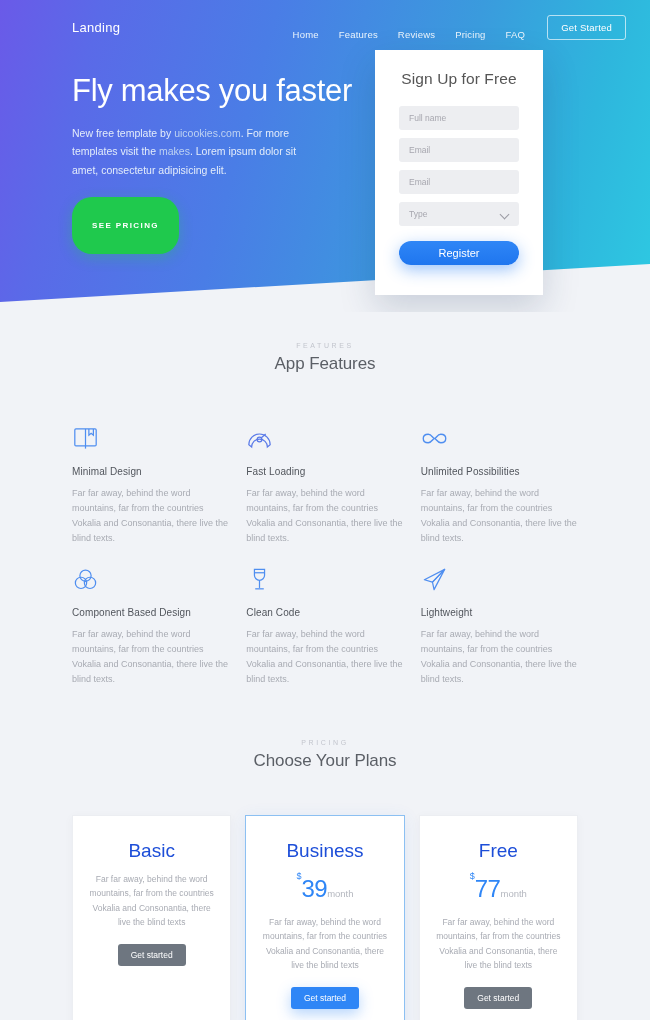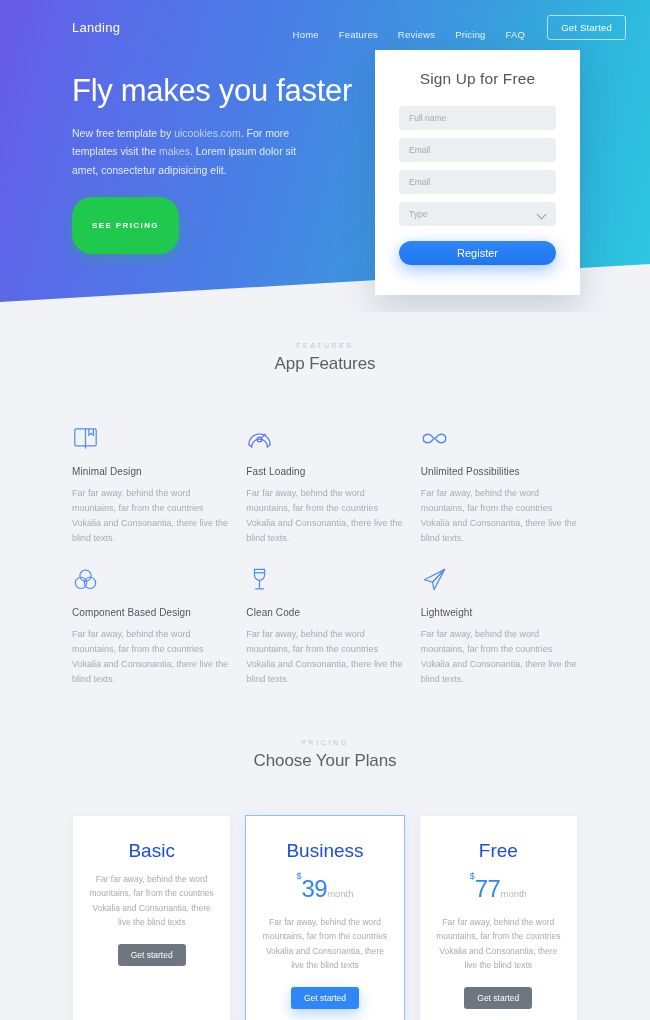--- a/index.html
+++ b/index.html
@@ -53,21 +53,21 @@
   .btn-pricing {
     display:inline-block; margin-top:18px;
     background:#1fc94d; color:#fff; border:none; border-radius:20px;
     padding:24px 20px; font-size:8px; letter-spacing:1.4px;
     font-weight:700; cursor:pointer; font-family:inherit;
     box-shadow:0 4px 14px rgba(31,201,77,.3);
   }
 
   
   .signup {
-    position:absolute; top:50px; left:375px; width:205px;
+    position:absolute; top:50px; left:375px; width:168px;
     background:#fff; padding:20px 24px 30px;
     box-shadow:0 14px 34px rgba(25,50,90,.18);
   }
   .signup-title {
     text-align:center; font-size:15.5px; color:#555; font-weight:400;
     margin-bottom:18px; letter-spacing:.1px;
   }
   .field {
     width:100%; height:24px; background:#edeef1; border:none;
     border-radius:3px; padding:0 10px; font-size:8.5px; color:#9b9ba3;

